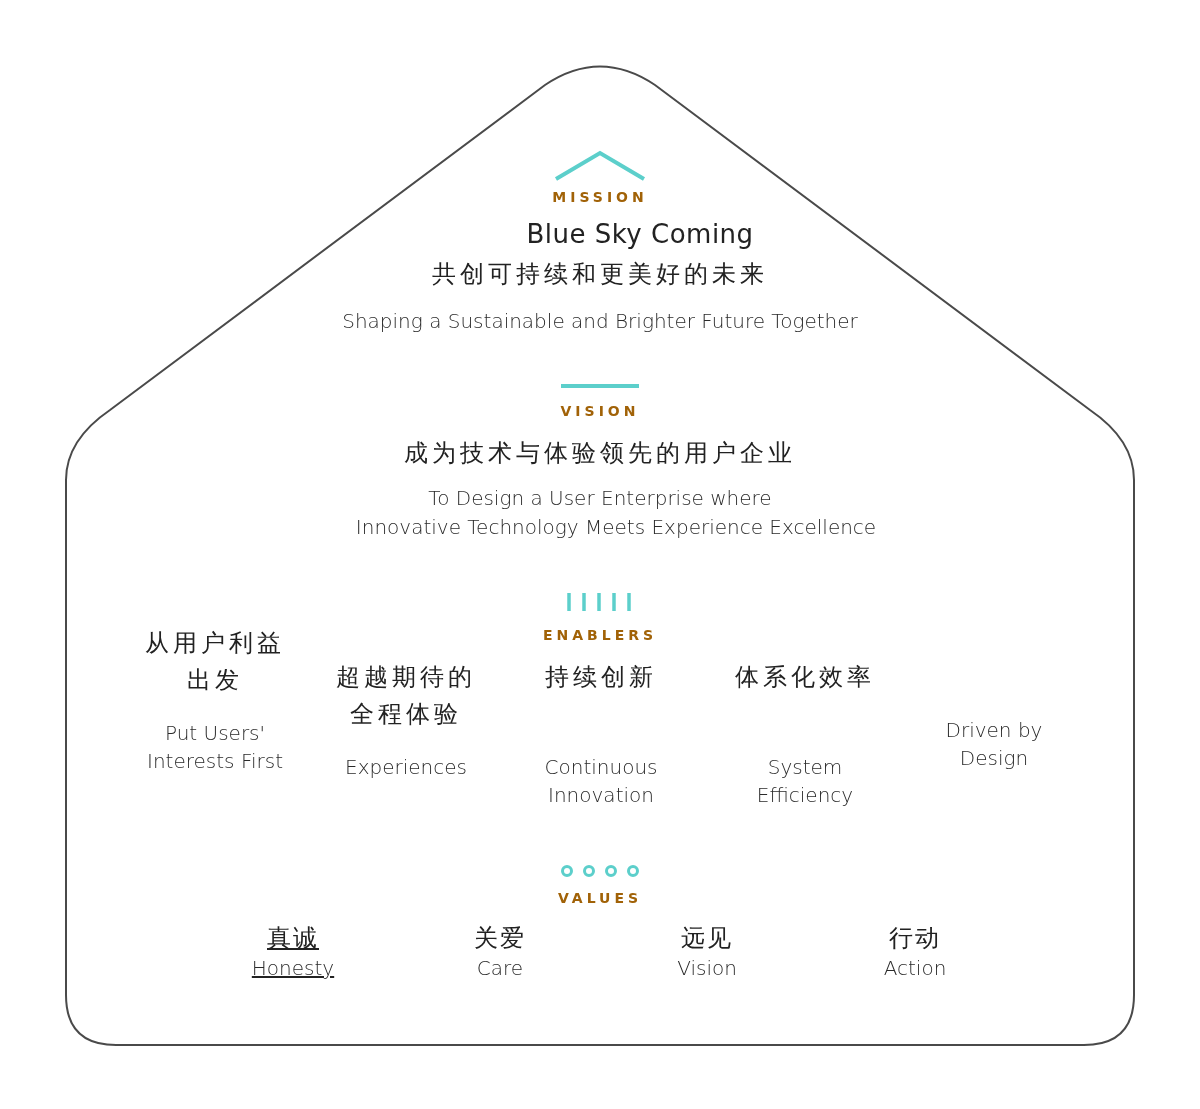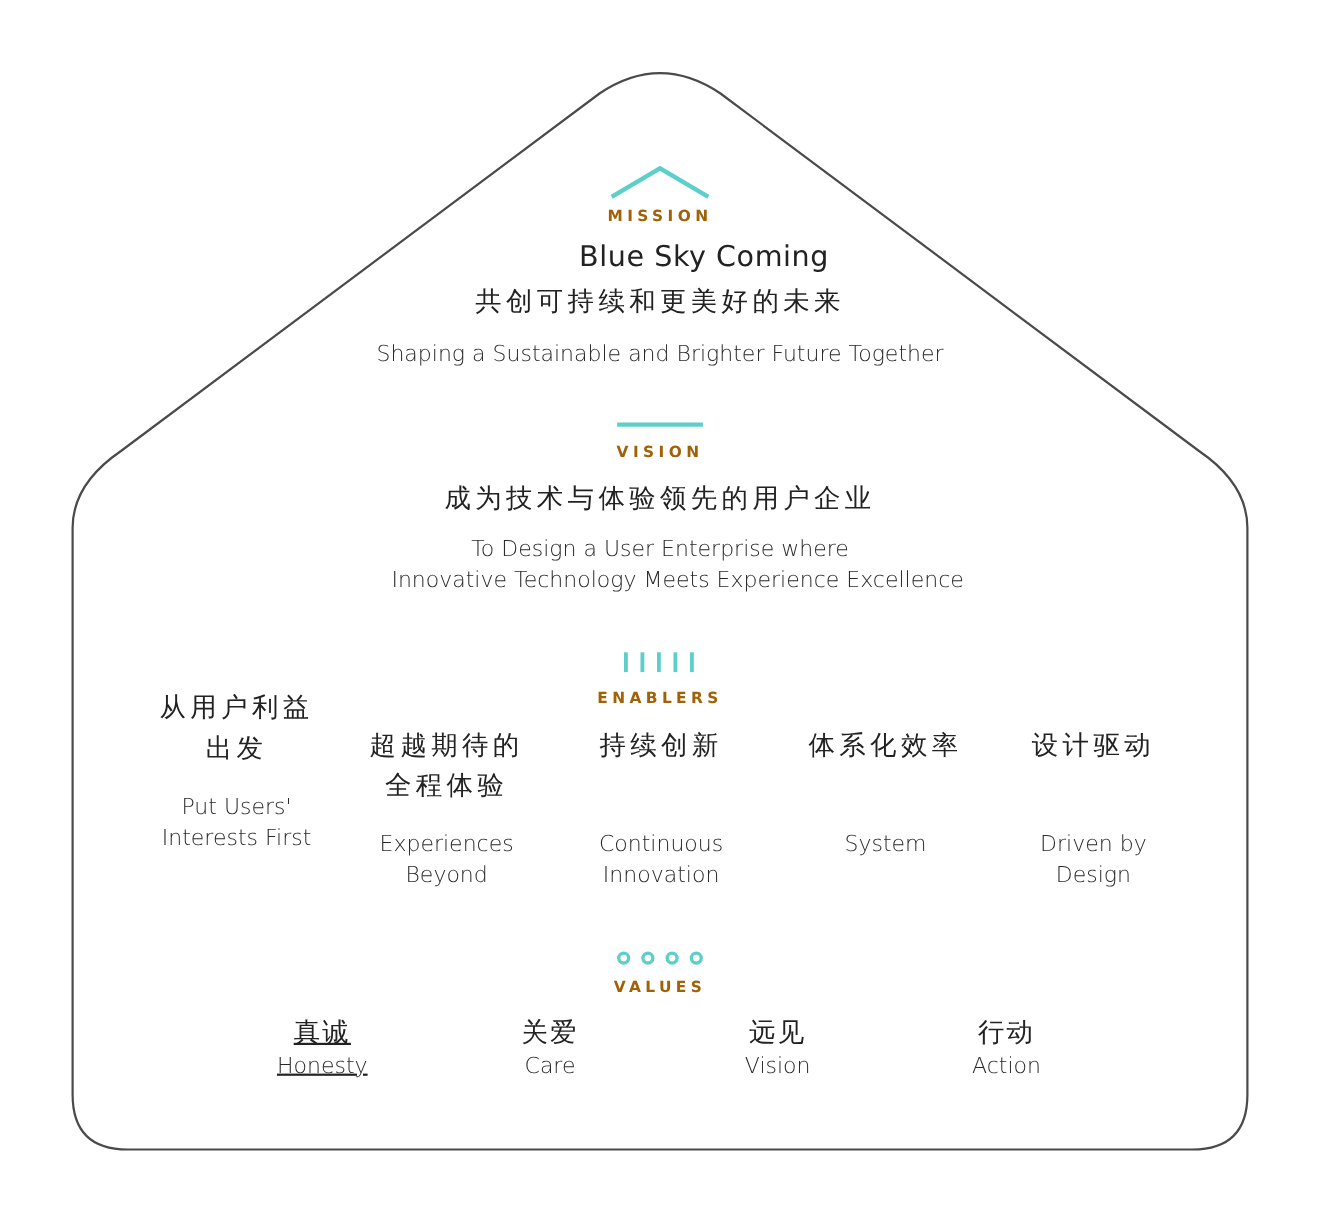--- a/index.html
+++ b/index.html
@@ -59,33 +59,32 @@
 <div class="col" style="left:115px;top:625px;">
   <div class="zh">从用户利益</div>
   <div class="zh">出发</div>
   <div class="en" style="margin-top:20px">Put Users'</div>
   <div class="en" style="margin-top:0">Interests First</div>
 </div>
 <div class="col" style="left:306px;top:659px;">
   <div class="zh">超越期待的</div>
   <div class="zh">全程体验</div>
   <div class="en" style="margin-top:20px">Experiences</div>
-  <div class="en" style="margin-top:0">Beyond</div>
 </div>
 <div class="col" style="left:501px;top:659px;">
   <div class="zh">持续创新</div>
   <div class="en" style="margin-top:57px">Continuous</div>
   <div class="en" style="margin-top:0">Innovation</div>
 </div>
 <div class="col" style="left:705px;top:659px;">
   <div class="zh">体系化效率</div>
   <div class="en" style="margin-top:57px">System</div>
+  <div class="en" style="margin-top:0">Efficiency</div>
 </div>
 <div class="col" style="left:894px;top:659px;">
-  <div class="zh">设计驱动</div>
   <div class="en" style="margin-top:57px">Driven by</div>
   <div class="en" style="margin-top:0">Design</div>
 </div>
 
 <div class="abs label" style="left:0;width:1200px;top:890px;">VALUES</div>
 
 <div class="val" style="left:213px;top:923px;text-decoration:underline;">
   <div class="zh">真诚</div>
   <div class="en">Honesty</div>
 </div>

